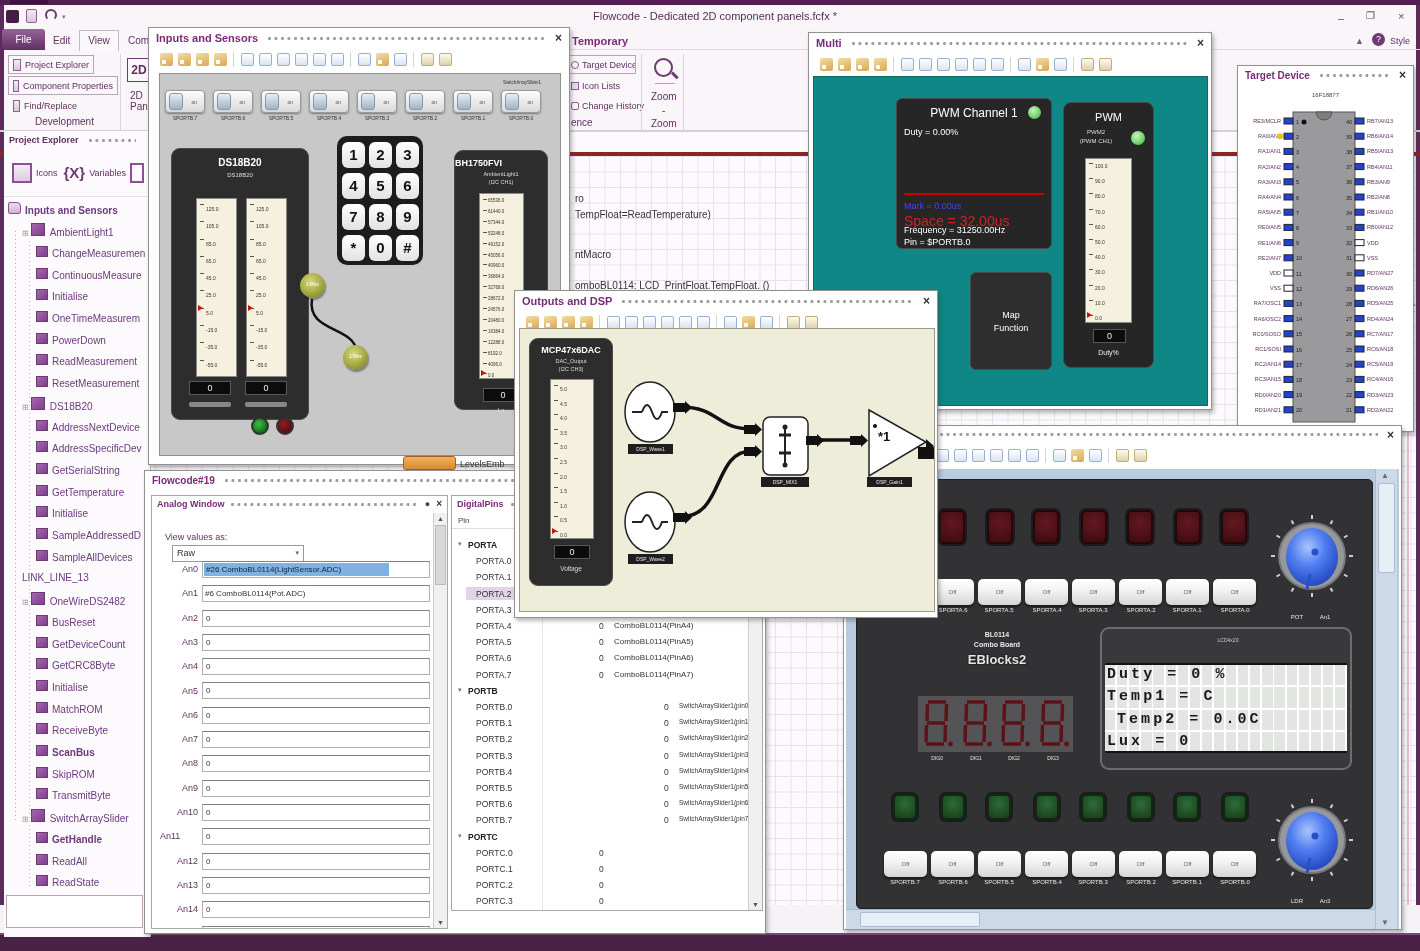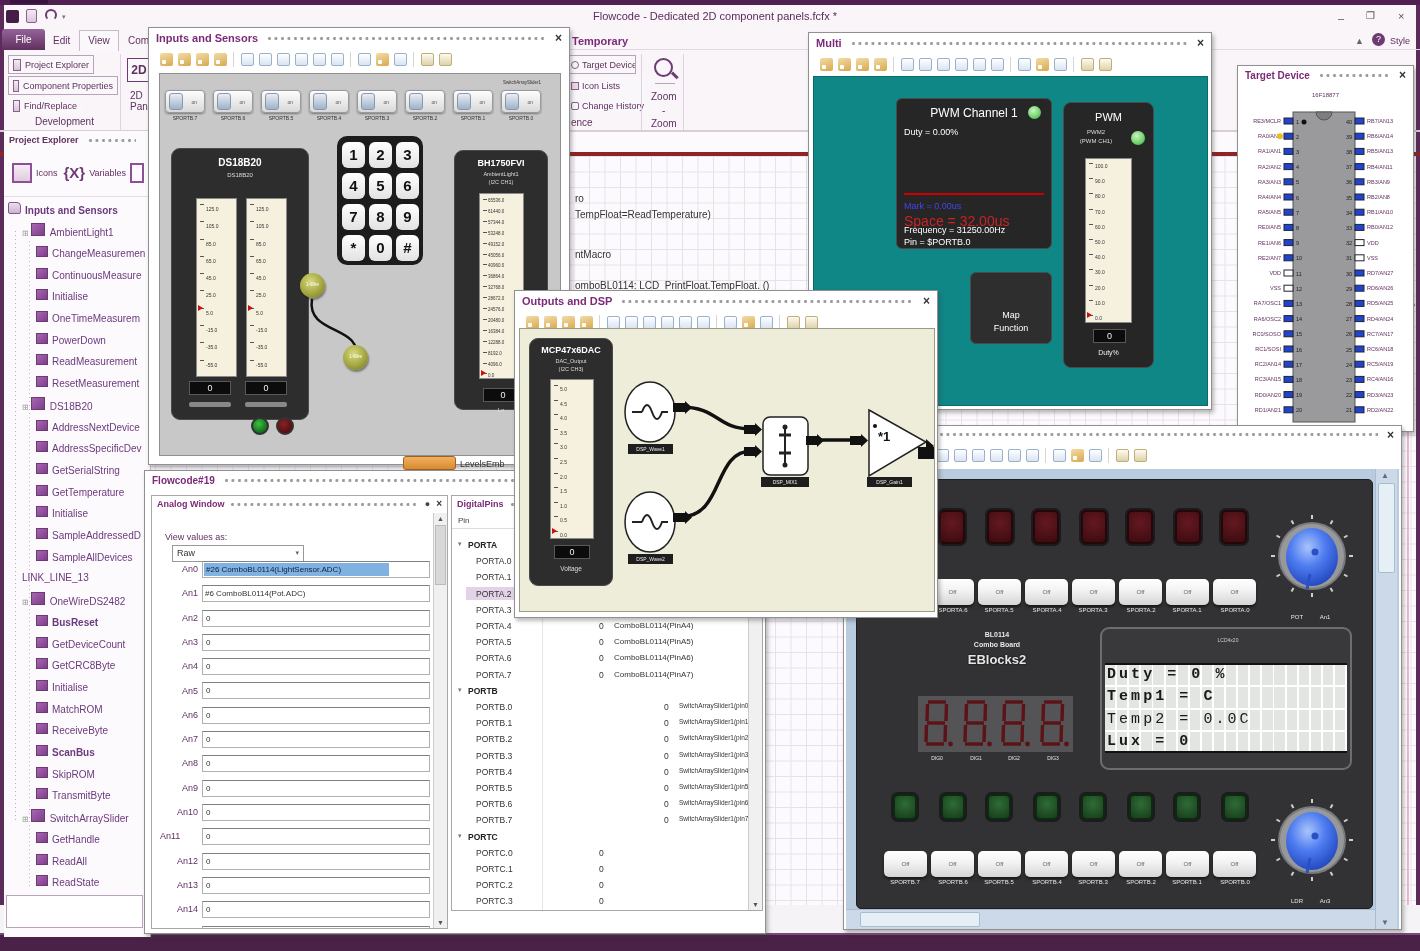--- a/index.html
+++ b/index.html
@@ -173,21 +173,21 @@
 <div class="trw" style="left:32px;top:349.1999999999999px;font-weight:normal">
         <span class="tree" style="font-weight:normal"><span class="cube" style="width:12px;height:11px;background:linear-gradient(135deg,#a766b2,#7d3f8a);margin-right:4px"></span>SampleAllDevices</span>
       </div>
 <div class="trw" style="left:18px;top:370.89999999999986px;font-weight:normal">
         <span class="tree" style="font-weight:normal">LINK_LINE_13</span>
       </div>
 <div class="trw" style="left:18px;top:392.59999999999985px;font-weight:normal">
         <span class="tree" style="font-weight:normal"><span style="font-size:8px;color:#999;margin-right:2px">⊞</span><span class="cube" style="width:14px;height:13px"></span>OneWireDS2482</span>
       </div>
 <div class="trw" style="left:32px;top:414.29999999999984px;font-weight:normal">
-        <span class="tree" style="font-weight:bold"><span class="cube" style="width:12px;height:11px;background:linear-gradient(135deg,#a766b2,#7d3f8a);margin-right:4px"></span>BusReset</span>
+        <span class="tree" style="font-weight:normal"><span class="cube" style="width:12px;height:11px;background:linear-gradient(135deg,#a766b2,#7d3f8a);margin-right:4px"></span>BusReset</span>
       </div>
 <div class="trw" style="left:32px;top:435.99999999999983px;font-weight:normal">
         <span class="tree" style="font-weight:normal"><span class="cube" style="width:12px;height:11px;background:linear-gradient(135deg,#a766b2,#7d3f8a);margin-right:4px"></span>GetDeviceCount</span>
       </div>
 <div class="trw" style="left:32px;top:457.6999999999998px;font-weight:normal">
         <span class="tree" style="font-weight:normal"><span class="cube" style="width:12px;height:11px;background:linear-gradient(135deg,#a766b2,#7d3f8a);margin-right:4px"></span>GetCRC8Byte</span>
       </div>
 <div class="trw" style="left:32px;top:479.3999999999998px;font-weight:normal">
         <span class="tree" style="font-weight:normal"><span class="cube" style="width:12px;height:11px;background:linear-gradient(135deg,#a766b2,#7d3f8a);margin-right:4px"></span>Initialise</span>
       </div>
@@ -203,21 +203,21 @@
 <div class="trw" style="left:32px;top:566.1999999999999px;font-weight:normal">
         <span class="tree" style="font-weight:normal"><span class="cube" style="width:12px;height:11px;background:linear-gradient(135deg,#a766b2,#7d3f8a);margin-right:4px"></span>SkipROM</span>
       </div>
 <div class="trw" style="left:32px;top:587.9px;font-weight:normal">
         <span class="tree" style="font-weight:normal"><span class="cube" style="width:12px;height:11px;background:linear-gradient(135deg,#a766b2,#7d3f8a);margin-right:4px"></span>TransmitByte</span>
       </div>
 <div class="trw" style="left:18px;top:609.6px;font-weight:normal">
         <span class="tree" style="font-weight:normal"><span style="font-size:8px;color:#999;margin-right:2px">⊞</span><span class="cube" style="width:14px;height:13px"></span>SwitchArraySlider</span>
       </div>
 <div class="trw" style="left:32px;top:631.3000000000001px;font-weight:normal">
-        <span class="tree" style="font-weight:normal"><span class="cube" style="width:12px;height:11px;background:linear-gradient(135deg,#a766b2,#7d3f8a);margin-right:4px"></span>GetHandle</span>
+        <span class="tree" style="font-weight:bold"><span class="cube" style="width:12px;height:11px;background:linear-gradient(135deg,#a766b2,#7d3f8a);margin-right:4px"></span>GetHandle</span>
       </div>
 <div class="trw" style="left:32px;top:653.0000000000001px;font-weight:normal">
         <span class="tree" style="font-weight:normal"><span class="cube" style="width:12px;height:11px;background:linear-gradient(135deg,#a766b2,#7d3f8a);margin-right:4px"></span>ReadAll</span>
       </div>
 <div class="trw" style="left:32px;top:674.7000000000002px;font-weight:normal">
         <span class="tree" style="font-weight:normal"><span class="cube" style="width:12px;height:11px;background:linear-gradient(135deg,#a766b2,#7d3f8a);margin-right:4px"></span>ReadState</span>
       </div>
     </div>
   <div style="position:absolute;left:2px;top:764px;width:137px;height:33px;border:1px solid #b9a3bb;background:#fff;z-index:5"></div>
 </div>
@@ -274,21 +274,21 @@
 40.0
 30.0
 20.0
 10.0
 0.0</div>
           <div class="rmk" style="left:1px;top:153px"></div>
         </div>
 <div class="vb" style="left:29px;top:226px;width:33px;height:14px;line-height:13px">0</div>
 <div style="position:absolute;left:0;top:246px;width:100%;text-align:center;font-size:7px;color:#eee">Duty%</div>
 </div>
-<div class="dk" style="left:156px;top:195px;width:82px;height:72px;border-radius:6px;background:#2e2e2f">
+<div class="dk" style="left:156px;top:195px;width:82px;height:98px;border-radius:6px;background:#2e2e2f">
 <div style="position:absolute;left:0;top:36px;width:100%;text-align:center;font-size:9px;line-height:13px">Map<br>Function</div>
 </div>
 </div>
   </div>
 <div class="win" style="left:1237px;top:65px;width:177px;height:367px">
 <div class="tb" style="height:18px">
       <span class="tbt" style="font-size:10px">Target Device</span>
       <span class="dots"></span>
       <span class="xb">×</span>
     </div>
@@ -616,21 +616,21 @@
 <div class="blab" style="left:65px;top:275px;width:30px;font-size:5px">DIG0</div>
 <div class="blab" style="left:104px;top:275px;width:30px;font-size:5px">DIG1</div>
 <div class="blab" style="left:142px;top:275px;width:30px;font-size:5px">DIG2</div>
 <div class="blab" style="left:181px;top:275px;width:30px;font-size:5px">DIG3</div>
 <div style="position:absolute;left:243px;top:147px;width:252px;height:143px;background:#39393b;border:2px solid #6d6d6f;border-radius:9px">
 <div class="blab" style="left:76px;top:8px;width:100px;font-size:5px;color:#ccc">LCD4x20</div>
 <div style="position:absolute;left:3px;top:34px;width:242px;height:90px;background:#fff;border-top:2px solid #111;border-bottom:2px solid #111">
 <div style="position:absolute;left:0;top:0;width:100%;height:100%;background-image:repeating-linear-gradient(180deg,transparent 0 20.2px,#ffffff 20.2px 22.4px),repeating-linear-gradient(90deg,#e2e5e2 0 10.2px,#ffffff 10.2px 12.1px)"></div>
 <div style="position:absolute;left:2px;top:1px;font-family:'Liberation Mono',monospace;font-weight:bold;font-size:15px;letter-spacing:3.05px;color:#1a1a1a;white-space:pre">Duty = 0 %</div>
 <div style="position:absolute;left:2px;top:23px;font-family:'Liberation Mono',monospace;font-weight:bold;font-size:15px;letter-spacing:3.05px;color:#1a1a1a;white-space:pre">Temp1 = C</div>
-<div style="position:absolute;left:2px;top:46px;font-family:'Liberation Mono',monospace;font-weight:normal;font-size:15px;letter-spacing:3.05px;color:#1a1a1a;white-space:pre">Temp2 = 0.0C</div>
+<div style="position:absolute;left:12px;top:46px;font-family:'Liberation Mono',monospace;font-weight:bold;font-size:15px;letter-spacing:3.05px;color:#1a1a1a;white-space:pre">Temp2 = 0.0C</div>
 <div style="position:absolute;left:2px;top:68px;font-family:'Liberation Mono',monospace;font-weight:bold;font-size:15px;letter-spacing:3.05px;color:#1a1a1a;white-space:pre">Lux = 0</div>
 </div>
       </div>
 </div>
 </div>
 <div class="win" style="left:148px;top:27px;width:422px;height:438px">
 <div class="tb">
       <span class="tbt">Inputs and Sensors</span>
       <span class="dots"></span>
       <span class="xb">×</span>
@@ -743,21 +743,21 @@
 <div style="position:absolute;left:32px;top:37px;width:23px;height:26px;background:linear-gradient(#ffffff,#e2e2e2);border-radius:6px;text-align:center;font-size:15px;font-weight:bold;color:#111;line-height:26px">5</div>
 <div style="position:absolute;left:59px;top:37px;width:23px;height:26px;background:linear-gradient(#ffffff,#e2e2e2);border-radius:6px;text-align:center;font-size:15px;font-weight:bold;color:#111;line-height:26px">6</div>
 <div style="position:absolute;left:5px;top:68px;width:23px;height:26px;background:linear-gradient(#ffffff,#e2e2e2);border-radius:6px;text-align:center;font-size:15px;font-weight:bold;color:#111;line-height:26px">7</div>
 <div style="position:absolute;left:32px;top:68px;width:23px;height:26px;background:linear-gradient(#ffffff,#e2e2e2);border-radius:6px;text-align:center;font-size:15px;font-weight:bold;color:#111;line-height:26px">8</div>
 <div style="position:absolute;left:59px;top:68px;width:23px;height:26px;background:linear-gradient(#ffffff,#e2e2e2);border-radius:6px;text-align:center;font-size:15px;font-weight:bold;color:#111;line-height:26px">9</div>
 <div style="position:absolute;left:5px;top:99px;width:23px;height:26px;background:linear-gradient(#ffffff,#e2e2e2);border-radius:6px;text-align:center;font-size:15px;font-weight:bold;color:#111;line-height:26px">*</div>
 <div style="position:absolute;left:32px;top:99px;width:23px;height:26px;background:linear-gradient(#ffffff,#e2e2e2);border-radius:6px;text-align:center;font-size:15px;font-weight:bold;color:#111;line-height:26px">0</div>
 <div style="position:absolute;left:59px;top:99px;width:23px;height:26px;background:linear-gradient(#ffffff,#e2e2e2);border-radius:6px;text-align:center;font-size:15px;font-weight:bold;color:#111;line-height:26px">#</div>
 </div>
 <div class="dk" style="left:294px;top:76px;width:94px;height:260px">
-<div style="position:absolute;left:0;top:7px;width:100%;text-align:center;font-size:9px;font-weight:bold">BH1750FVI</div>
+<div style="position:absolute;left:0;top:7px;width:100%;text-align:left;font-size:9px;font-weight:bold">BH1750FVI</div>
 <div style="position:absolute;left:0;top:20px;width:100%;text-align:center;font-size:5.5px;color:#ddd">AmbientLight1</div>
 <div style="position:absolute;left:0;top:28px;width:100%;text-align:center;font-size:5.5px;color:#ddd">(I2C CH1)</div>
 <div class="thermo" style="left:24px;top:42px;width:45px;height:186px">
           <div style="position:absolute;left:3px;top:5px;bottom:2px;width:4px;background-image:repeating-linear-gradient(180deg,#555 0 1px,transparent 1px 10.9px)"></div>
           <div style="position:absolute;left:8px;top:2px;font-size:4.5px;color:#333;line-height:10.9px;white-space:pre">65536.0
 61440.0
 57344.0
 53248.0
 49152.0
 45056.0

